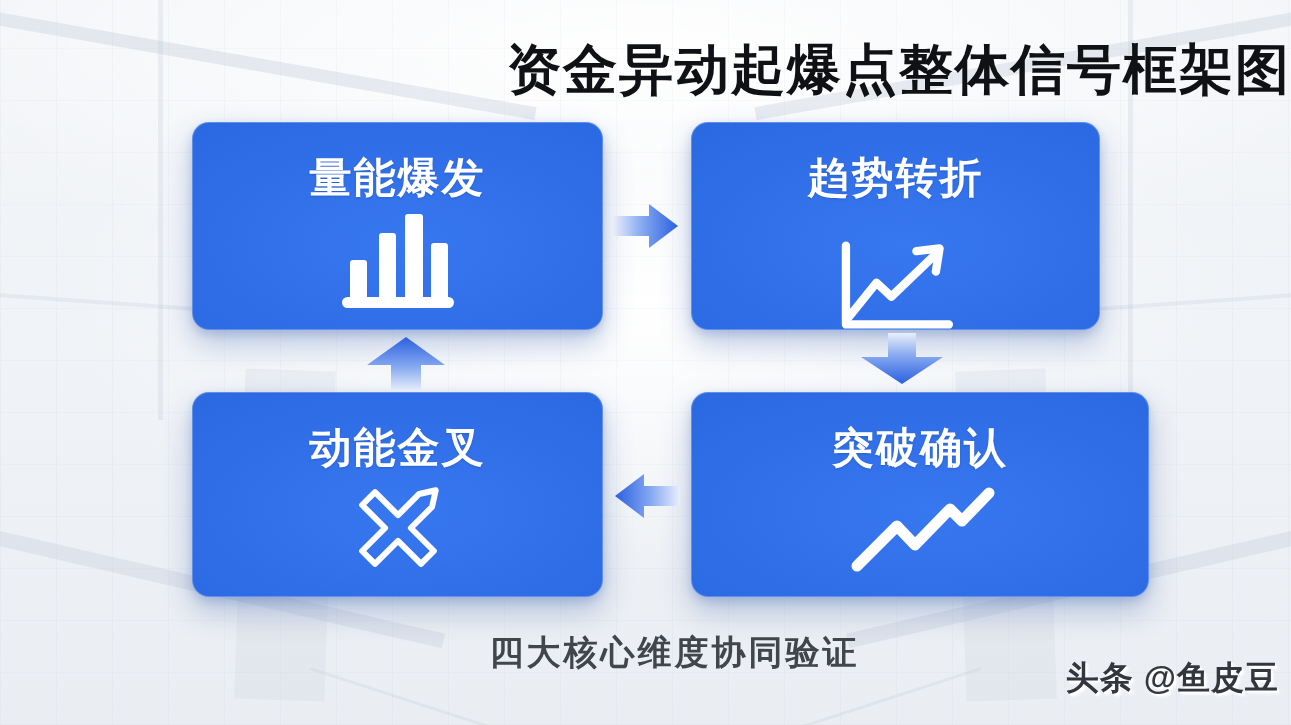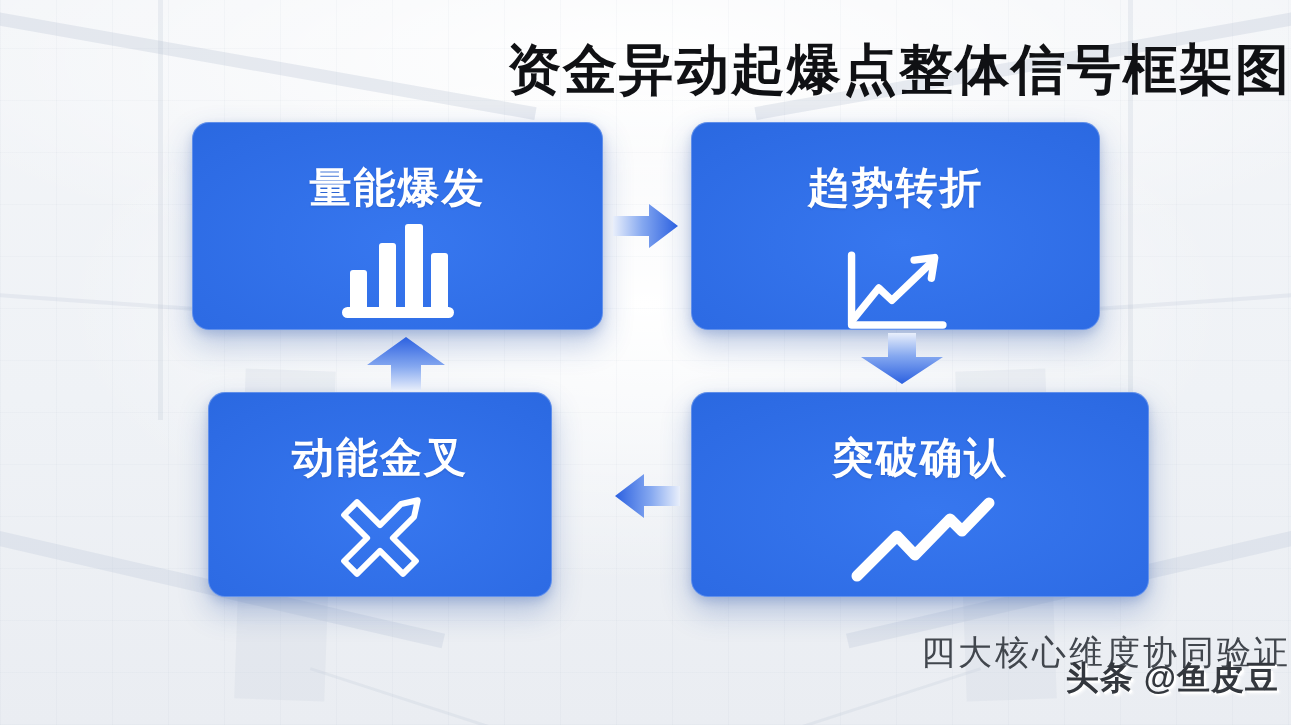--- a/index.html
+++ b/index.html
@@ -44,39 +44,39 @@
   }
 
   .node{
     position:absolute;border-radius:17px;
     background:radial-gradient(ellipse 120% 120% at 52% 58%, #3777ef 0%, #2d6be4 52%, #2161d6 100%);
     box-shadow:0 14px 30px rgba(43,86,170,.30), 0 4px 10px rgba(43,86,170,.20), 0 0 0 1px rgba(255,255,255,.25) inset;
     display:flex;flex-direction:column;align-items:center;
   }
   .node-tl{left:192px;top:122px;width:411px;height:208px;}
   .node-tr{left:691px;top:122px;width:409px;height:208px;gap:29px;}
-  .node-bl{left:208px;top:392px;width:344px;height:205px;}
+  .node-bl{left:192px;top:392px;width:411px;height:205px;}
   .node-br{left:691px;top:392px;width:458px;height:205px;}
   .node-label{
-    margin-top:38px;
+    margin-top:28px;
     font-size:42px;font-weight:bold;color:#ffffff;letter-spacing:2px;
     text-shadow:0 1px 2px rgba(20,50,120,.25);
   }
   .node-icon{margin-top:6px;}
 
   .flow-arrow{position:absolute;}
   .a-right{left:613px;top:203px;}
   .a-down {left:860px;top:333px;}
   .a-left {left:614px;top:473px;}
   .a-up   {left:366px;top:336px;}
 
   .caption{
     position:absolute;left:0;top:630px;width:100%;
-    text-align:right;text-indent:58px;
-    font-size:34px;font-weight:400;color:#41464d;letter-spacing:3px;
+    text-align:center;text-indent:58px;
+    font-size:34px;font-weight:700;color:#41464d;letter-spacing:3px;
   }
 
   .watermark{
     position:absolute;right:12px;top:656px;
     font-size:33px;font-weight:bold;color:#33373d;letter-spacing:1px;
     text-shadow:2px 2px 0 #ffffff,3px 3px 3px rgba(255,255,255,.85);
   }
 </style>
 </head>
 <body>

